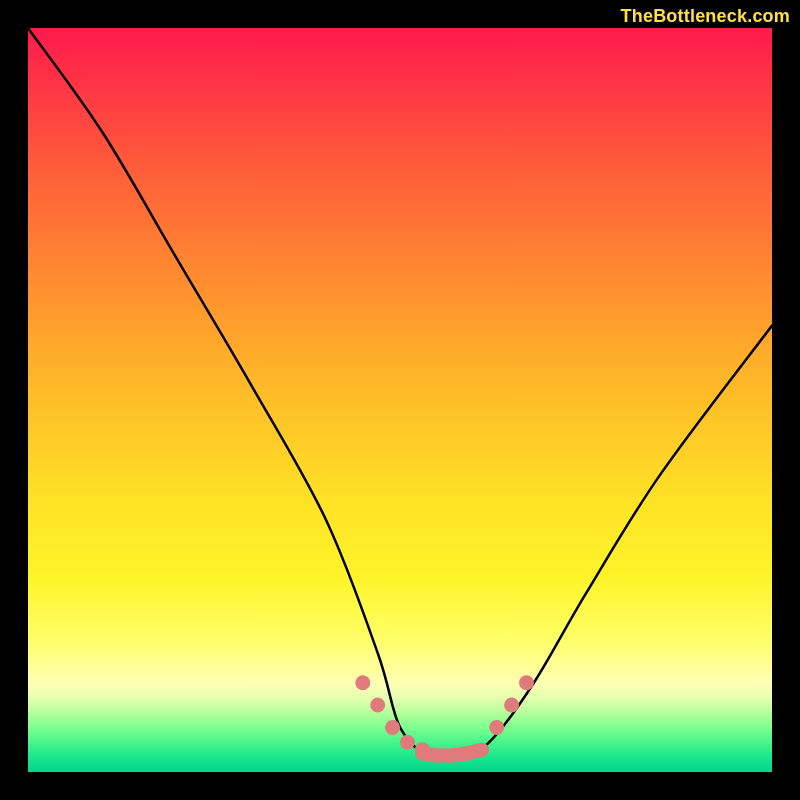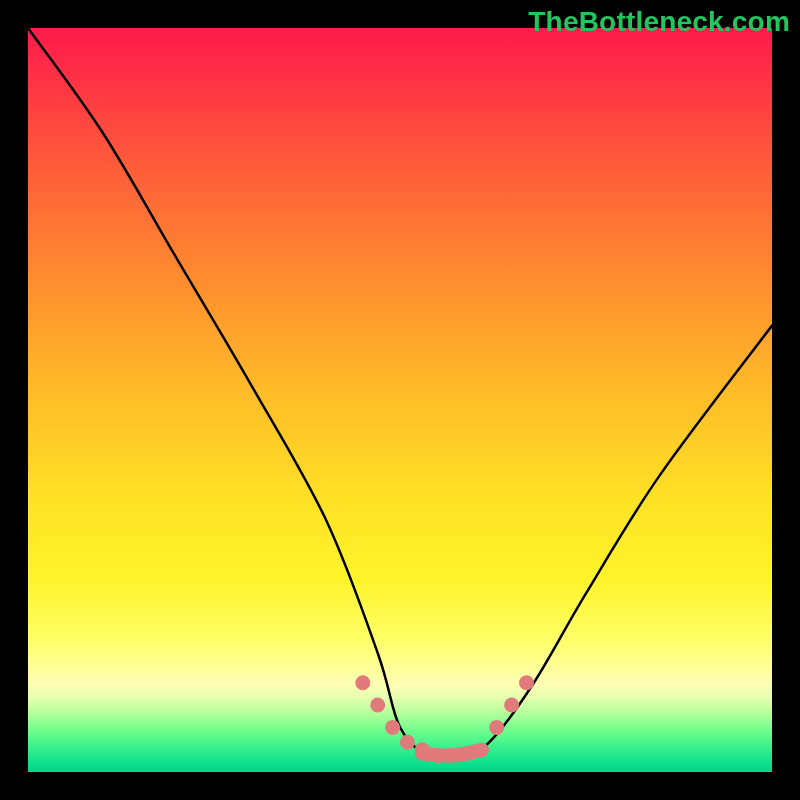--- a/index.html
+++ b/index.html
@@ -16,22 +16,22 @@
     left: 0; top: 0;
     width: 800px;
     height: 800px;
     background: #000000;
     box-sizing: border-box;
   }
   .attribution {
     position: absolute;
     top: 6px;
     right: 10px;
-    color: #22c55e;
-    font-size: 28px;
+    color: #fde047;
+    font-size: 18px;
     font-weight: 600;
     letter-spacing: 0.2px;
     z-index: 10;
     user-select: none;
   }
   .plot-inner {
     position: absolute;
     left: 28px;
     top: 28px;
     width: 744px;

